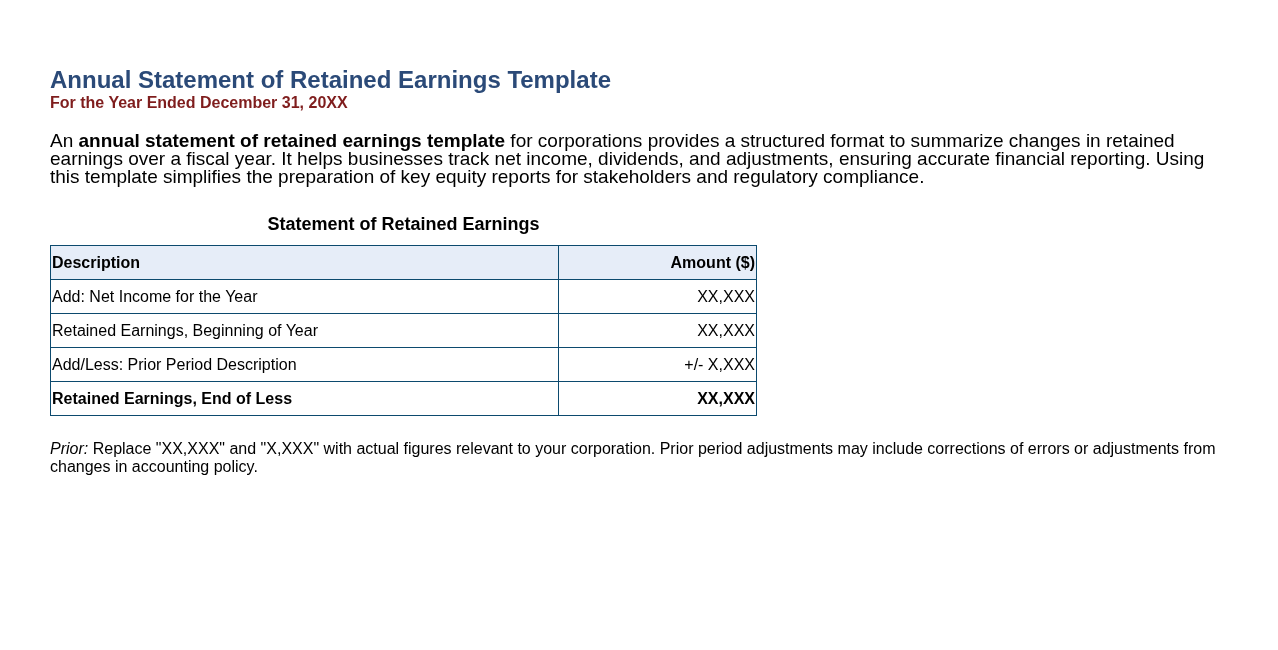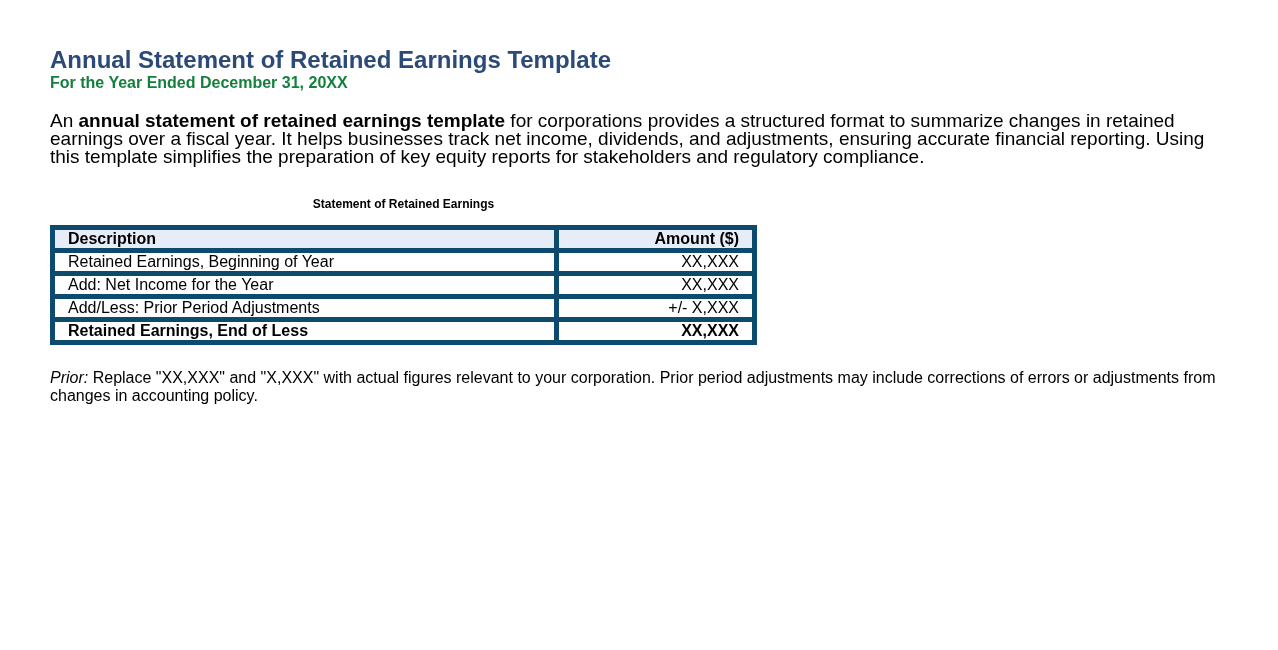--- a/index.html
+++ b/index.html
@@ -11,62 +11,62 @@
       width: 1278px;
       height: 650px;
       font-family: "Liberation Sans", sans-serif;
       color: #000000;
       position: relative;
       overflow: hidden;
     }
     .page {
       position: absolute;
       left: 50px;
-      top: 46px;
+      top: 66px;
       width: 1180px;
     }
     .title {
       font-size: 24px;
       font-weight: bold;
       color: #2b4a78;
       margin: 0;
       line-height: 28px;
     }
     .subtitle {
       font-size: 16px;
       font-weight: bold;
-      color: #15803d;
+      color: #7f1d1d;
       margin: 0;
       line-height: 18px;
     }
     .intro {
       margin-top: 20px;
       font-size: 19px;
       line-height: 18px;
       width: 1170px;
     }
     .intro b { font-weight: bold; }
     .table-title {
       width: 707px;
       text-align: center;
-      font-size: 12px;
+      font-size: 18px;
       font-weight: bold;
       margin-top: 28px;
       line-height: 20px;
     }
     table.statement {
       margin-top: 11px;
       border-collapse: collapse;
       width: 707px;
       font-size: 16px;
     }
     table.statement th, table.statement td {
-      border: 5px solid #0c4a6e;
-      height: 22px;
-      padding: 0 13px;
+      border: 1px solid #0c4a6e;
+      height: 34px;
+      padding: 0 1px;
       box-sizing: border-box;
     }
     table.statement th {
       background: #e6edf8;
       font-weight: bold;
       text-align: left;
     }
     table.statement th.amount, table.statement td.amount {
       text-align: right;
       width: 198px;
@@ -94,29 +94,29 @@
 
   <table class="statement">
     <thead>
       <tr>
         <th>Description</th>
         <th class="amount">Amount ($)</th>
       </tr>
     </thead>
     <tbody>
       <tr>
+        <td>Add: Net Income for the Year</td>
+        <td class="amount">XX,XXX</td>
+      </tr>
+      <tr>
         <td>Retained Earnings, Beginning of Year</td>
         <td class="amount">XX,XXX</td>
       </tr>
       <tr>
-        <td>Add: Net Income for the Year</td>
-        <td class="amount">XX,XXX</td>
-      </tr>
-      <tr>
-        <td>Add/Less: Prior Period Adjustments</td>
+        <td>Add/Less: Prior Period Description</td>
         <td class="amount">+/- X,XXX</td>
       </tr>
       <tr class="total">
         <td>Retained Earnings, End of Less</td>
         <td class="amount">XX,XXX</td>
       </tr>
     </tbody>
   </table>
 
   <p class="note"><i>Prior:</i><span> Replace "XX,XXX" and "X,XXX" with actual figures relevant to your corporation. Prior period adjustments may include corrections of errors or adjustments from changes in accounting policy.</span></p>

